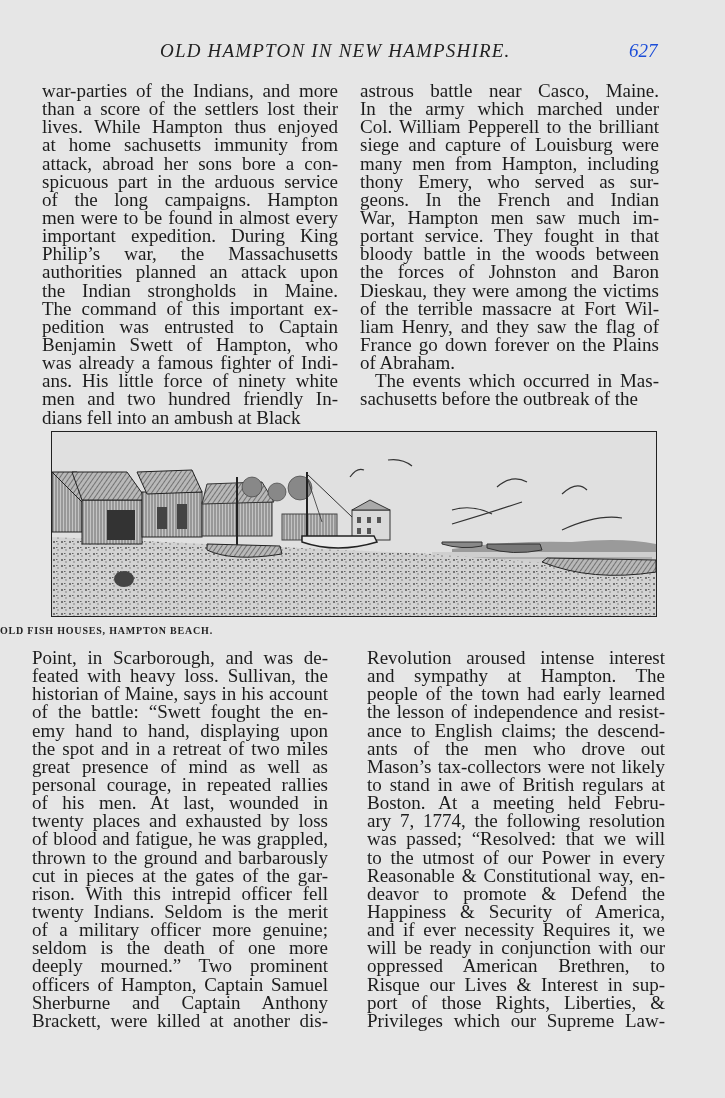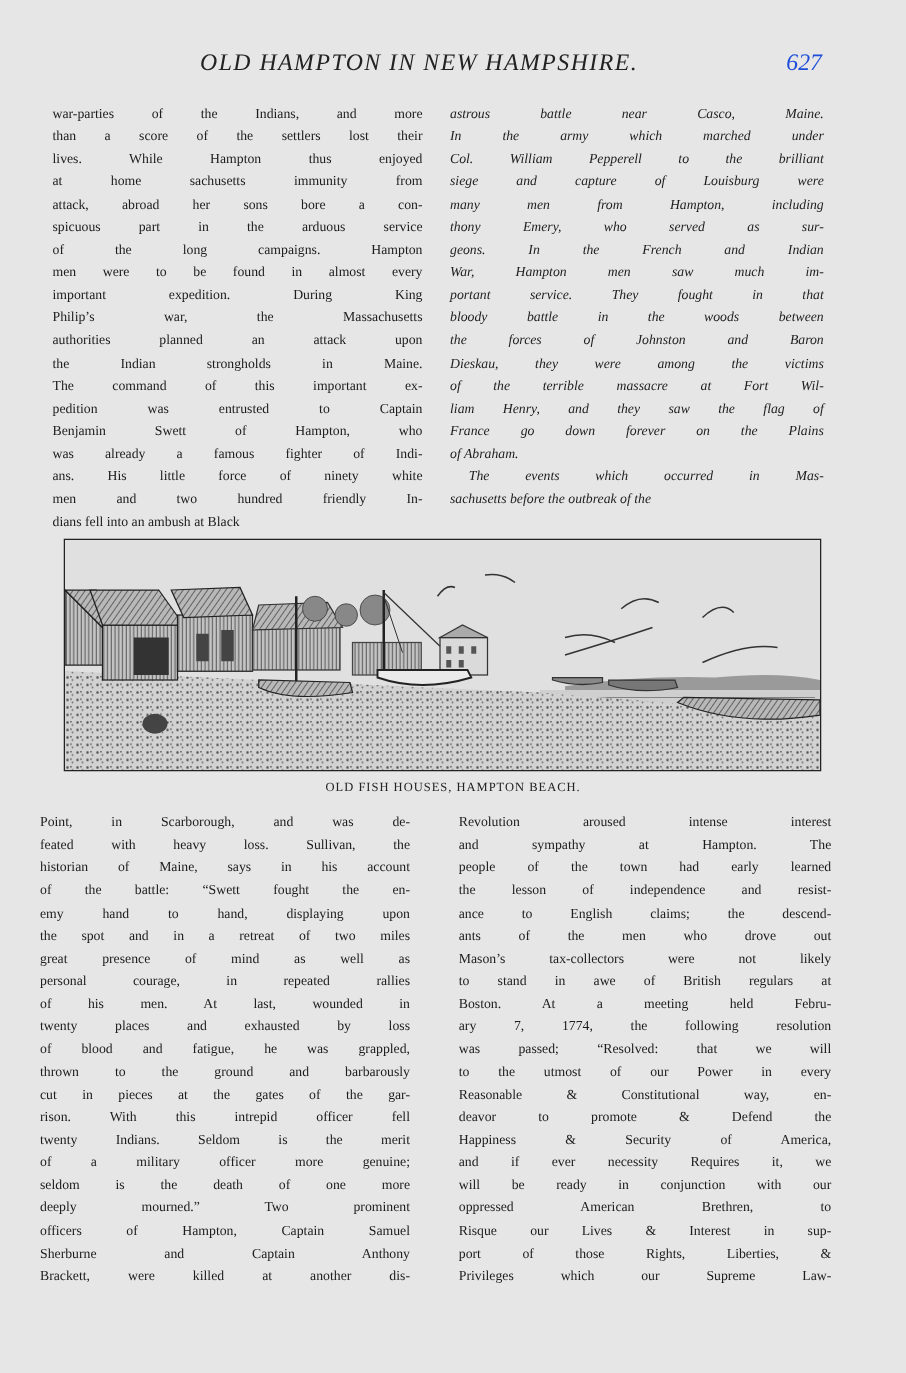--- a/index.html
+++ b/index.html
@@ -18,45 +18,45 @@
     position: absolute; left: 160px; top: 0;
     font-style: italic; font-size: 19px; letter-spacing: 1.2px;
     color: #222;
   }
   .page-number {
     position: absolute; left: 629px; top: 0;
     font-style: italic; font-size: 19px; color: #1d4ed8;
   }
   .col {
     position: absolute;
-    font-size: 11px;
+    font-size: 19px;
     line-height: 18.15px;
     text-align: justify;
     color: #1c1c1c;
   }
   .col .ln {
     display: block; white-space: nowrap;
     text-align: justify; text-align-last: justify;
     height: 18.15px;
   }
   .col .ln.last { text-align-last: left; }
   .col .ln.indent { padding-left: 15px; }
   #col-top-left { left: 42px; top: 82px; width: 296px; }
-  #col-top-right { left: 360px; top: 82px; width: 299px; font-style: italic; }
+  #col-top-right { left: 360px; top: 82px; width: 299px; }
   #col-bot-left { left: 32px; top: 649px; width: 296px; }
   #col-bot-right { left: 367px; top: 649px; width: 298px; }
 
   .figure {
     position: absolute; left: 51px; top: 431px; width: 604px; height: 184px;
     border: 1.5px solid #222; background: #dcdcdc; overflow: hidden;
   }
   .figure svg { display: block; }
   .caption {
-    position: absolute; top: 625px; left: 0; width: 725px; text-align: center;
-    font-size: 10px; letter-spacing: 0.8px; color: #222;
+    position: absolute; top: 625px; left: 0; width: 725px; 
+    font-size: 10px; letter-spacing: 0.8px; color: #222; font-weight: bold;
   }
 </style>
 </head>
 <body>
 
 <div class="running-head">
   <span class="running-title">OLD HAMPTON IN NEW HAMPSHIRE.</span>
   <span class="page-number">627</span>
 </div>
 

